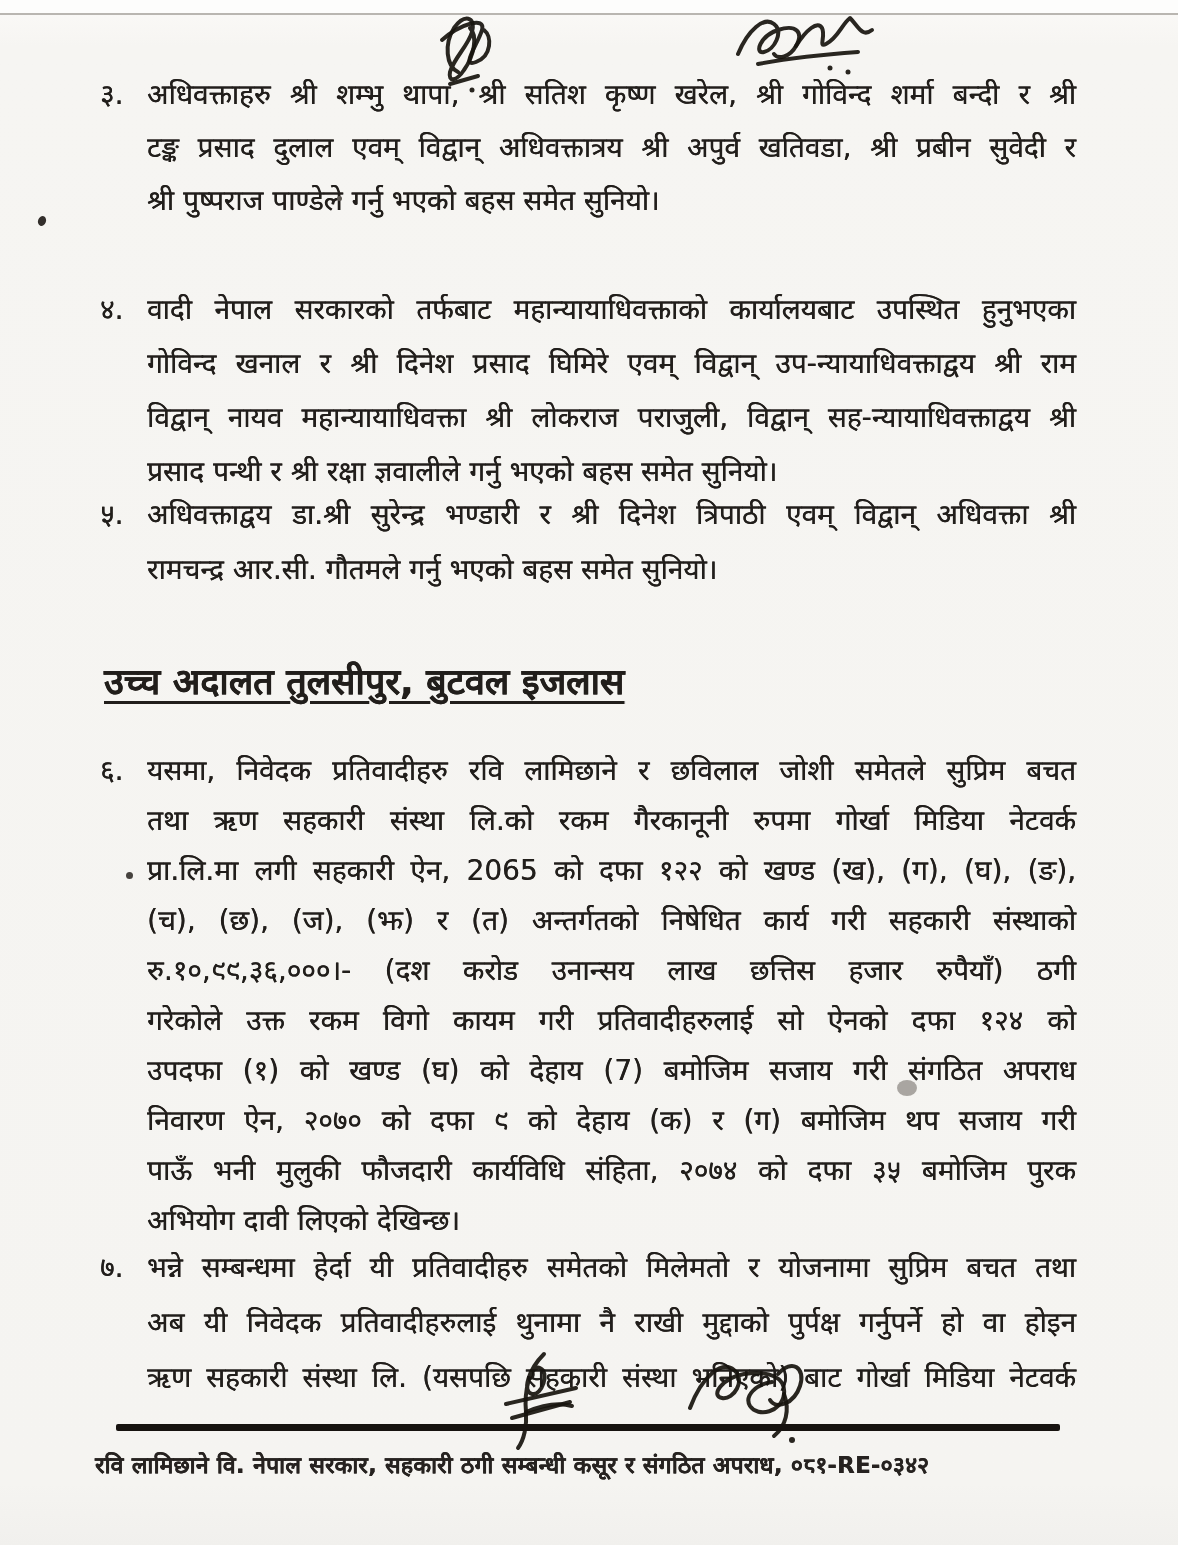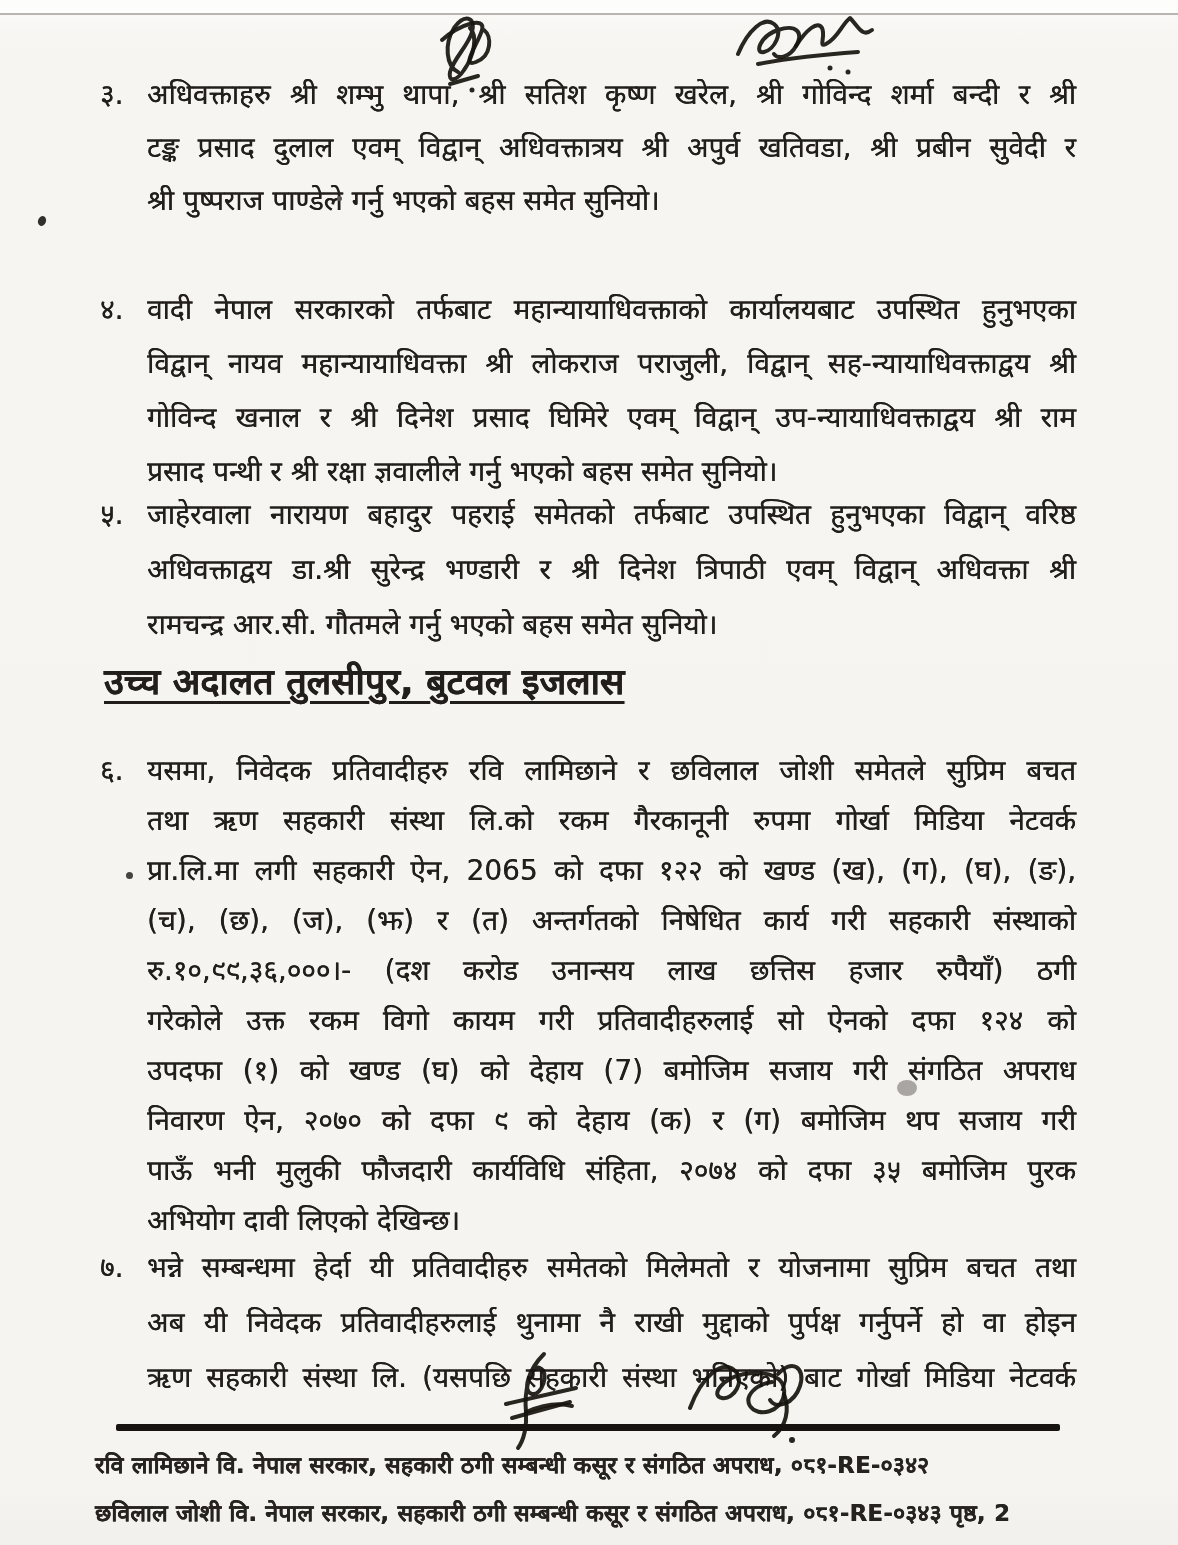--- a/index.html
+++ b/index.html
@@ -86,30 +86,29 @@
       <div class="tline">अधिवक्ताहरु श्री शम्भु थापा, श्री सतिश कृष्ण खरेल, श्री गोविन्द शर्मा बन्दी र श्री</div>
       <div class="tline">टङ्क प्रसाद दुलाल एवम् विद्वान् अधिवक्तात्रय श्री अपुर्व खतिवडा, श्री प्रबीन सुवेदी र</div>
       <div class="tline last">श्री पुष्पराज पाण्डेले गर्नु भएको बहस समेत सुनियो।</div>
     </div>
   </section>
 
   <section class="para" style="top:283px; --lh:54px;">
     <div class="pnum">४.</div>
     <div class="pbody">
       <div class="tline">वादी नेपाल सरकारको तर्फबाट महान्यायाधिवक्ताको कार्यालयबाट उपस्थित हुनुभएका</div>
+      <div class="tline">गोविन्द खनाल र श्री दिनेश प्रसाद घिमिरे एवम् विद्वान् उप-न्यायाधिवक्ताद्वय श्री राम</div>
       <div class="tline">विद्वान् नायव महान्यायाधिवक्ता श्री लोकराज पराजुली, विद्वान् सह-न्यायाधिवक्ताद्वय श्री</div>
-      <div class="tline">गोविन्द खनाल र श्री दिनेश प्रसाद घिमिरे एवम् विद्वान् उप-न्यायाधिवक्ताद्वय श्री राम</div>
       <div class="tline last">प्रसाद पन्थी र श्री रक्षा ज्ञवालीले गर्नु भएको बहस समेत सुनियो।</div>
     </div>
   </section>
 
   <section class="para" style="top:487px; --lh:55px;">
     <div class="pnum">५.</div>
     <div class="pbody">
-      <div class="tline">जाहेरवाला नारायण बहादुर पहराई समेतको तर्फबाट उपस्थित हुनुभएका विद्वान् वरिष्ठ</div>
       <div class="tline">अधिवक्ताद्वय डा.श्री सुरेन्द्र भण्डारी र श्री दिनेश त्रिपाठी एवम् विद्वान् अधिवक्ता श्री</div>
       <div class="tline last">रामचन्द्र आर.सी. गौतमले गर्नु भएको बहस समेत सुनियो।</div>
     </div>
   </section>
 
   <h2 class="heading">उच्च अदालत तुलसीपुर, बुटवल इजलास</h2>
 
   <section class="para" style="top:746px; --lh:50px;">
     <div class="pnum">६.</div>
     <div class="pbody">
@@ -145,20 +144,19 @@
   <svg class="sig" style="left:682px; top:1334px;" width="140" height="122" viewBox="0 0 140 122">
     <path d="M8 74 C20 42 40 26 52 36 C64 46 52 66 40 64 C28 62 40 44 62 40 C88 36 104 44 102 60 C100 78 76 84 68 72 C62 62 74 50 90 48"></path>
     <path d="M96 40 C110 24 124 34 118 52 C112 70 94 76 88 66"></path>
     <path d="M102 60 C108 76 104 92 92 102"></path>
     <circle cx="110" cy="106" r="3"></circle>
   </svg>
 
   <div class="rule"></div>
 
   <div class="fline" style="top:1450px;">रवि लामिछाने वि. नेपाल सरकार, सहकारी ठगी सम्बन्धी कसूर र संगठित अपराध, ०८१-RE-०३४२</div>
-  <div class="fline" style="top:1498px;">छविलाल जोशी वि. नेपाल सरकार, सहकारी ठगी सम्बन्धी कसूर र संगठित अपराध, ०८१-RE-०३४३ पृष्ठ, 2</div>
 
   <div class="artifact a-dot1"></div>
   <div class="artifact a-dot2"></div>
   <div class="artifact a-dot3"></div>
   <div class="artifact a-dot4"></div>
 
 </div>
 
 </body></html>

